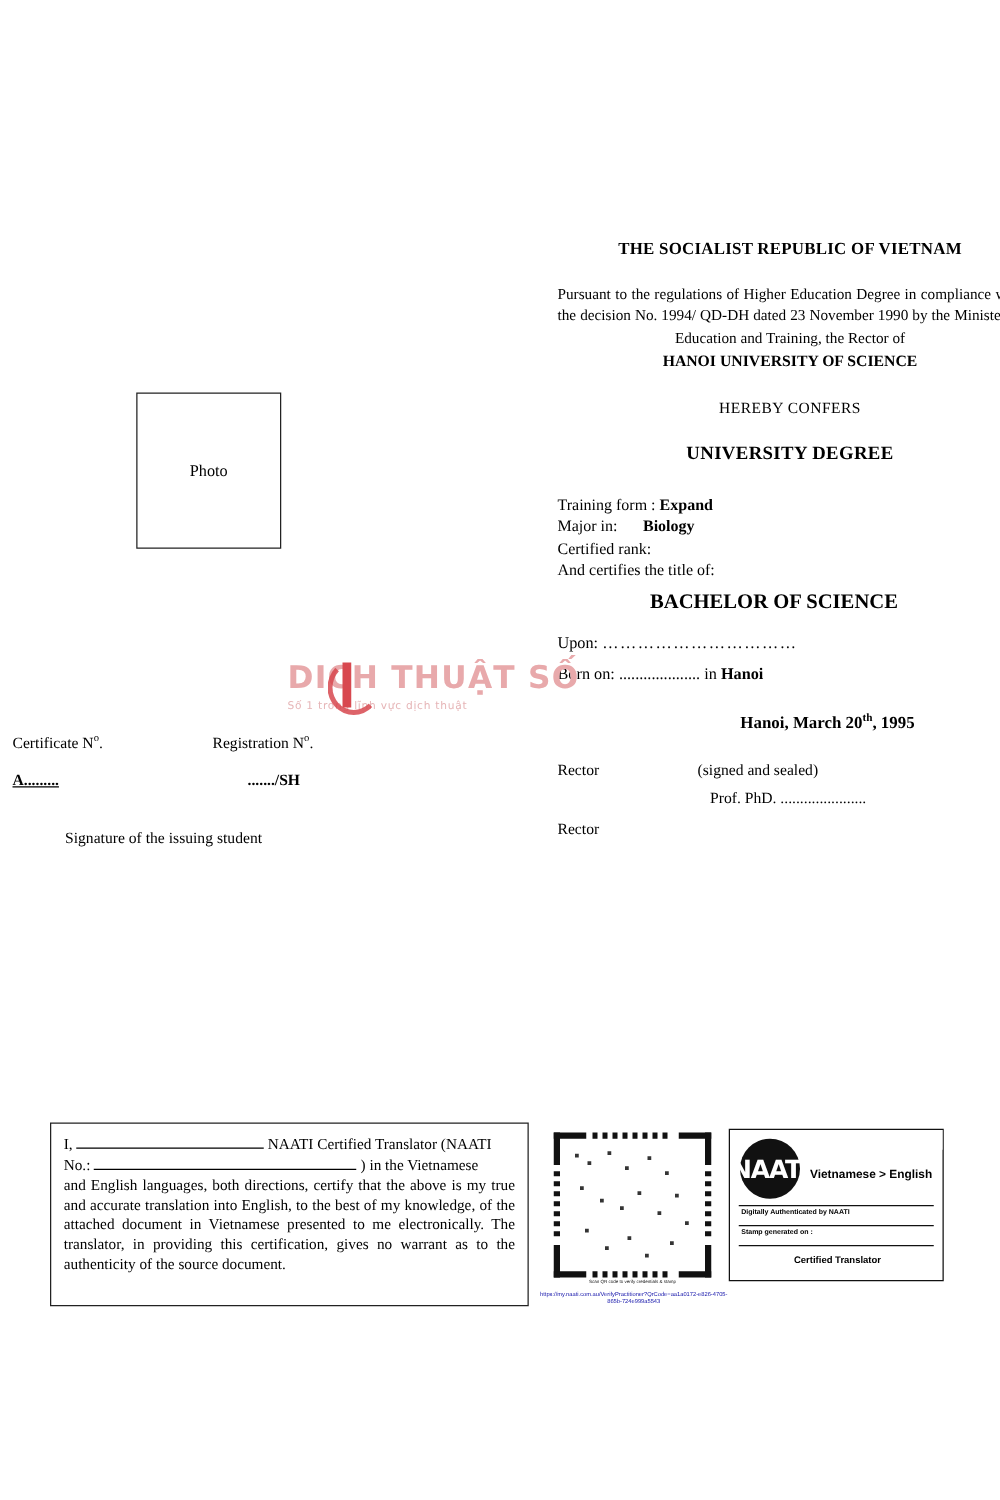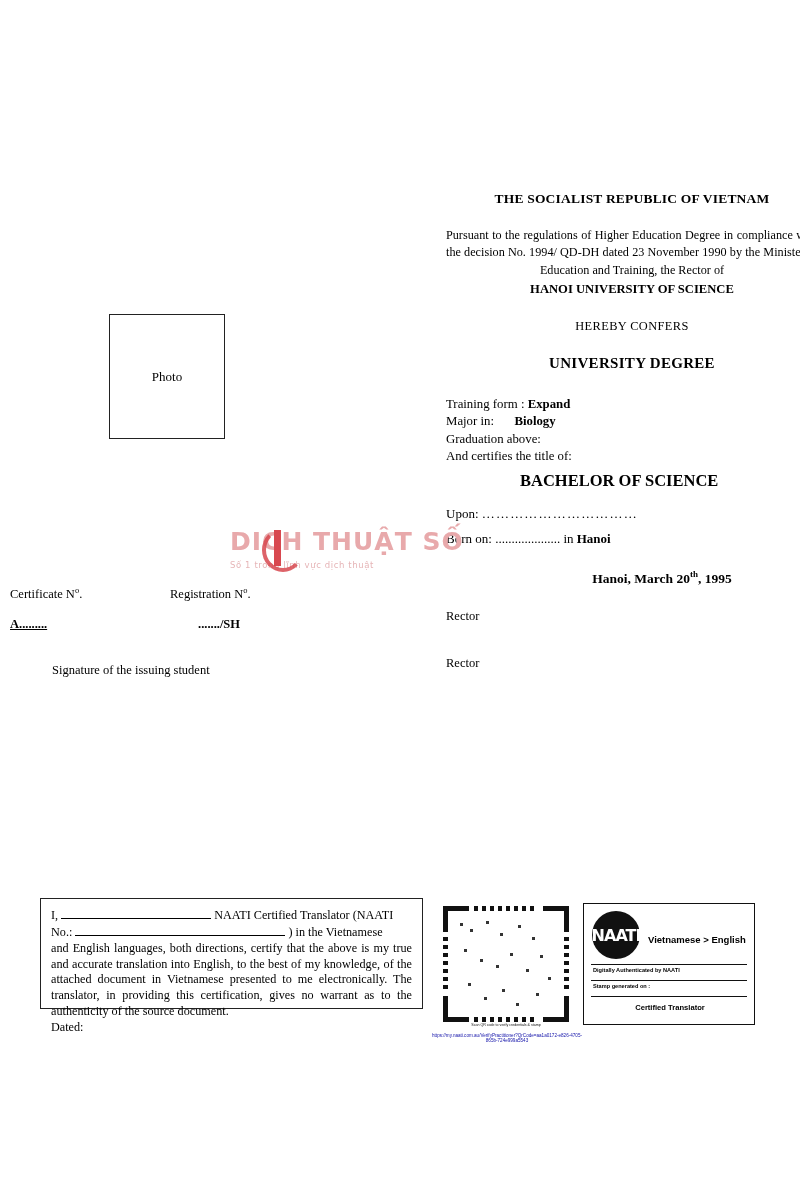--- a/index.html
+++ b/index.html
@@ -223,21 +223,21 @@
     border-top-color: transparent;
     opacity: 0.85;
   }
 
   
   .translator-box {
     position: absolute;
     left: 40px;
     top: 898px;
     width: 383px;
-    height: 111px;
+    height: 147px;
     border: 1px solid #222;
     box-sizing: border-box;
     padding: 8px 10px 6px 10px;
     font-size: 12.2px;
     line-height: 1.3;
     text-align: justify;
   }
   .translator-box .l1 { white-space: nowrap; }
   .translator-box .gapline {
     display: inline-block;
@@ -309,21 +309,21 @@
     border-radius: 50%;
     background: #111;
     color: #fff;
     display: flex;
     align-items: center;
     justify-content: center;
   }
   .stamp-logo .glyph {
     font-family: "DejaVu Sans", sans-serif;
     font-weight: bold;
-    font-size: 16px;
+    font-size: 20px;
     letter-spacing: -1px;
   }
   .stamp-lang {
     position: absolute;
     left: 64px;
     top: 30px;
     font-family: "Liberation Sans", sans-serif;
     font-size: 9.5px;
     font-weight: bold;
   }
@@ -372,21 +372,21 @@
       <div class="row">
         <span class="lbl">Training form :</span>
         <span class="val">Expand</span>
       </div>
       <div class="row">
         <span class="lbl">Major in:</span>
         <span class="indent-val"></span>
         <span class="val">Biology</span>
       </div>
       <div class="row">
-        <span class="lbl">Graduation above:</span>
+        <span class="lbl">Certified rank:</span>
         <span class="val"></span>
       </div>
       <div class="row">
         <span class="lbl">And certifies the title of:</span>
       </div>
     </div>
 
     <div class="degree-name">BACHELOR OF SCIENCE</div>
 
     <div class="upon-row">
@@ -400,20 +400,24 @@
       <span>in</span>
       <span class="place">Hanoi</span>
     </div>
 
     <div class="date-line">
       <span>Hanoi, March 20</span><sup>th</sup><span>, 1995</span>
     </div>
 
     <div class="sign-block">
       <div class="sign-left">Rector</div>
+      <div class="sign-right">
+        <div>(signed and sealed)</div>
+        <div class="prof">Prof. PhD. ......................</div>
+      </div>
       <div class="sign-left2">Rector</div>
     </div>
   </div>
 
   <div class="cert-no">
     <span>Certificate N</span><sup>o</sup><span>.</span>
   </div>
   <div class="reg-no">
     <span>Registration N</span><sup>o</sup><span>.</span>
   </div>
@@ -435,21 +439,20 @@
       <span>I,</span>
       <span class="gapline" style="width:150px;"></span>
       <span>NAATI Certified Translator (NAATI</span>
     </div>
     <div class="l1">
       <span>No.:</span>
       <span class="gapline" style="width:210px;"></span>
       <span>) in the Vietnamese</span>
     </div>
     <div>and English languages, both directions, certify that the above is my true and accurate translation into English, to the best of my knowledge, of the attached document in Vietnamese presented to me electronically. The translator, in providing this certification, gives no warrant as to the authenticity of the source document.</div>
-    <div>Dated:</div>
   </div>
 
   <div class="qr-box">
     <svg class="qr-frame" viewBox="0 0 132 122">
       <rect x="0" y="0" width="132" height="122" fill="#ffffff"></rect>
 
       <g fill="#111">
         <rect x="3" y="3" width="26" height="5"></rect>
         <rect x="3" y="3" width="5" height="26"></rect>
         <rect x="103" y="3" width="26" height="5"></rect>

